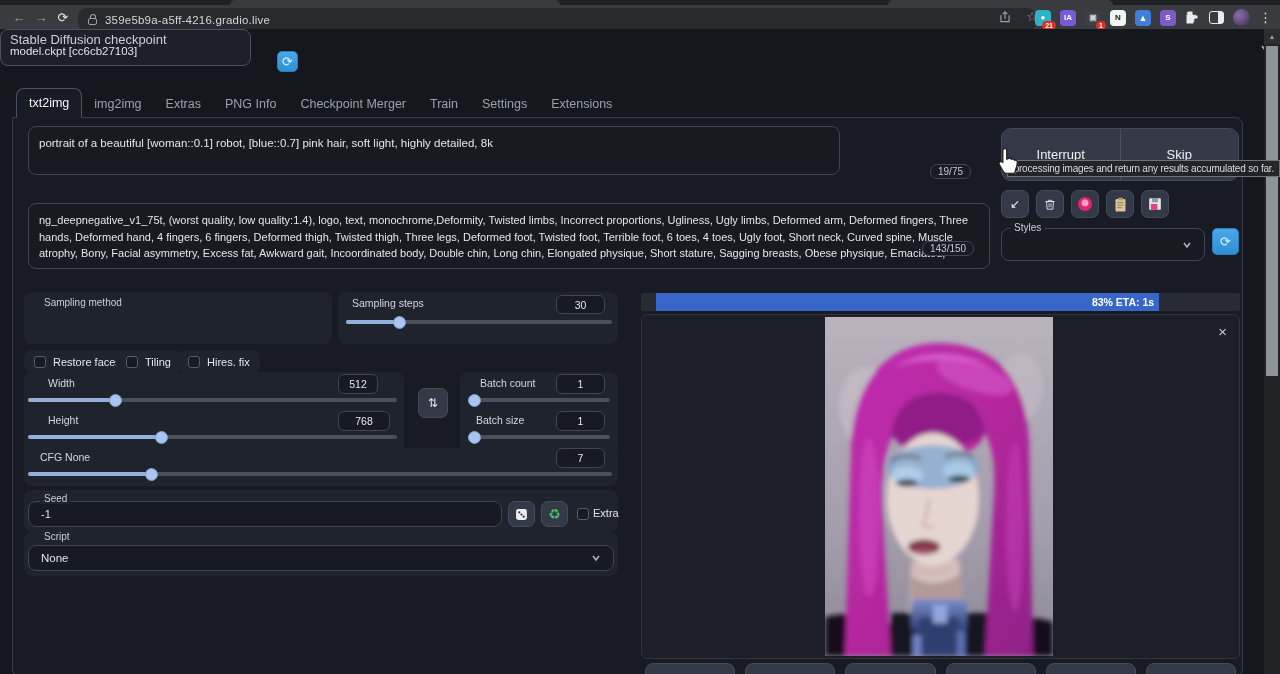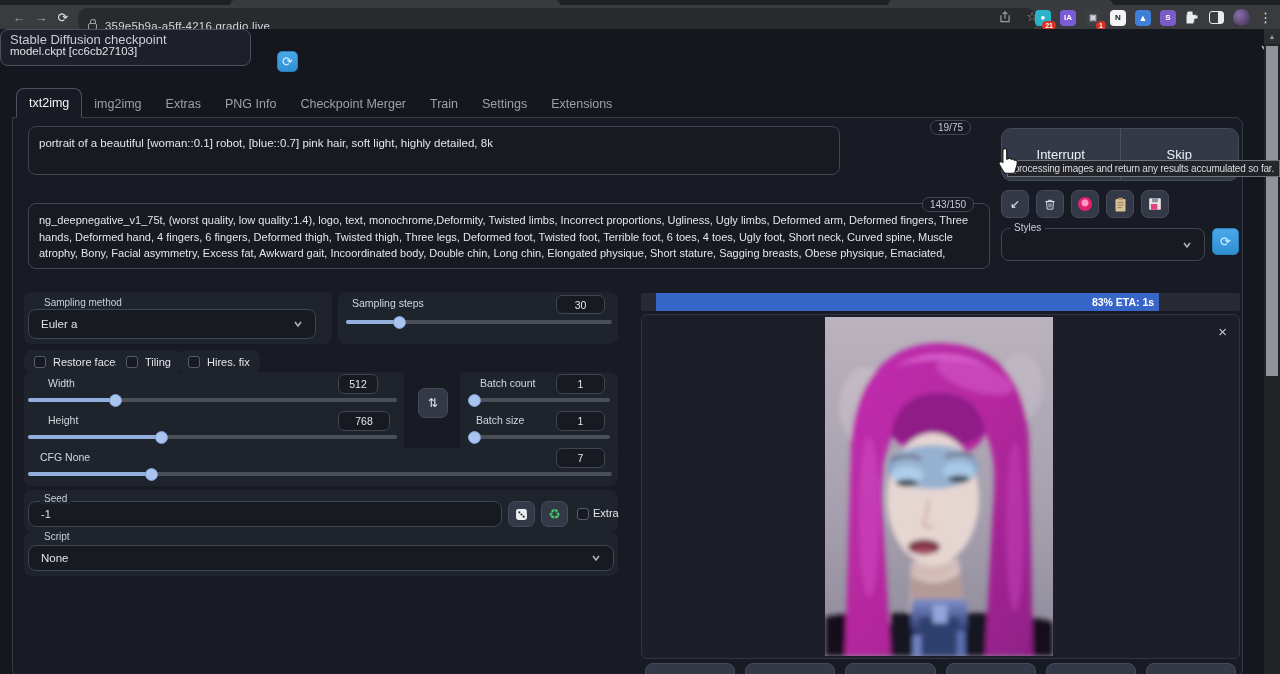--- a/index.html
+++ b/index.html
@@ -8,21 +8,21 @@
   #screen {
     position:relative; width:1280px; height:674px; overflow:hidden;
     background:#15171e; color:#e8eaf0;
   }
   
   .tabstrip { position:absolute; left:0; top:0; width:1280px; height:5px; background:#1f2023; }
   .tabstrip .tabedge { position:absolute; top:0; height:5px; background:#383a3e; border-radius:6px 6px 0 0; }
   .toolbar { position:absolute; left:0; top:5px; width:1280px; height:24px; background:#3a3b3f; display:flex; align-items:center; }
   .navbtn { width:22px; text-align:center; font-size:13px; color:#9aa0a6; }
   .navbtn.lit { color:#dfe2e6; }
-  .urlpill { position:absolute; left:78px; top:3px; width:958px; height:18px; background:#282a2d; border-radius:9px; display:flex; align-items:flex-start; padding:12px 10px; }
+  .urlpill { position:absolute; left:78px; top:3px; width:958px; height:18px; background:#282a2d; border-radius:9px; display:flex; align-items:center; padding:12px 10px; }
   .lockicon { width:9px; height:7px; border:1.4px solid #9aa0a6; border-radius:2px; position:relative; margin-right:8px; margin-top:3px; }
   .lockicon:before { content:""; position:absolute; left:1px; top:-5px; width:4px; height:4px; border:1.4px solid #9aa0a6; border-bottom:none; border-radius:4px 4px 0 0; }
   .urltext { font-size:11.5px; color:#d3d6da; letter-spacing:.2px; }
   .omni-icons { position:absolute; right:242px; top:5px; display:flex; gap:14px; }
   .ext-icons { position:absolute; right:8px; top:4px; display:flex; gap:9px; align-items:center; }
   .extbox { position:relative; width:16px; height:16px; border-radius:4px; display:flex; align-items:center; justify-content:center; font-size:8px; font-weight:bold; }
   .badge { position:absolute; right:-5px; bottom:-4px; background:#d93025; color:#fff; font-size:7px; font-weight:bold; border-radius:6px; padding:0 3px; line-height:9px; }
   
   .app { position:absolute; left:0; top:29px; width:1280px; height:645px; background:#15171e; }
   .blocklabel { position:absolute; font-size:10px; color:#c9ced6; background:#181b23; padding:0 4px; z-index:3; }
@@ -34,21 +34,21 @@
   .cp-label { position:absolute; left:10px; top:3px; font-size:13px; color:#c9ced6; }
   .cp-value { position:absolute; left:10px; top:16px; font-size:11.5px; color:#dfe2e8; }
   .bluebtn { position:absolute; background:linear-gradient(#4aa8e8,#2f8fd4); border:1px solid #2a7fbf; border-radius:5px; color:#d9f5ff; display:flex; align-items:center; justify-content:center; font-size:13px; }
   
   .tabs { position:absolute; left:16px; top:59px; display:flex; align-items:flex-end; height:30px; }
   .tab { font-size:12.5px; color:#9aa0ab; padding:7px 12px; }
   .tab.active { color:#f3f4f6; border:1px solid #4a5160; border-bottom:1px solid #181b23; border-radius:8px 8px 0 0; background:#181b23; position:relative; z-index:2; }
   .mainpanel { position:absolute; left:12px; top:88px; width:1231px; height:560px; background:#181b23; border:1px solid #363c48; border-radius:0 8px 8px 8px; }
   
   .ta { position:absolute; background:#171a21; border:1px solid #3f4553; border-radius:8px; font-size:11.5px; color:#e3e6ec; line-height:1.45; padding:8px 10px; overflow:hidden; }
-  .counter { position:absolute; font-size:10px; color:#c4c9d1; background:#181b23; border:1px solid #3f4553; border-radius:7px; padding:0 7px; line-height:13px; z-index:3; }
+  .counter { position:absolute; font-size:10px; color:#c4c9d1; background:#181b23; border:1px solid #3f4553; border-radius:7px; padding:0 7px; line-height:13px; z-index:3;margin-top:44px; }
   
   .genbtns { position:absolute; left:1001px; top:99px; width:238px; height:53px; background:#343947; border:1px solid #454b59; border-radius:10px; display:flex; }
   .genbtns .half { flex:1; display:flex; align-items:center; justify-content:center; font-size:13px; color:#eef0f4; }
   .genbtns .div { width:1px; background:#4a5060; }
   .tooltip { position:absolute; left:1007px; top:131px; width:273px; height:17px; background:rgba(33,34,38,.96); border:1px solid #6f7379; font-size:10px; color:#d9dbdf; line-height:15px; white-space:nowrap; overflow:hidden; text-align:right; padding:0 5px; z-index:6; letter-spacing:-.2px; }
   .iconrow { position:absolute; left:1001px; top:161px; display:flex; gap:7px; }
   .iconbtn { width:28px; height:28px; background:#343947; border:1px solid #454b59; border-radius:7px; display:flex; align-items:center; justify-content:center; color:#e7eaef; font-size:12px; }
   .pinkdot { width:14px; height:14px; border-radius:50%; background:radial-gradient(circle at 50% 42%, #ff9bc8 0 3px, #e0246e 4px); }
   
   .track { position:absolute; height:4px; background:#4b4f58; border-radius:2px; }
@@ -196,26 +196,20 @@
     <div class="ddown" style="left:1001px;top:199px;width:204px;height:33px">
       <span></span>
       <svg class="chev">
           <polyline points="2,3 5,7 8,3"></polyline>
         </svg>
     </div>
     <div class="bluebtn" style="left:1212px;top:199px;width:27px;height:27px">⟳</div>
 
     <div class="grouppanel" style="left:24px;top:263px;width:308px;height:52px"></div>
     <div class="blocklabel" style="left:40px;top:268px;background:#1f232c">Sampling method</div>
-    <div class="ddown" style="left:28px;top:280px;width:288px;height:30px">
-      <span>Euler a</span>
-      <svg class="chev">
-          <polyline points="2,3 5,7 8,3"></polyline>
-        </svg>
-    </div>
 
     <div class="grouppanel" style="left:338px;top:263px;width:280px;height:52px"></div>
     <div class="slabel" style="left:352px;top:268px">Sampling steps</div>
     <div class="numbox" style="left:556px;top:266px;width:49px;height:19px;line-height:18px">30</div>
     <div class="track" style="left:346px;top:291px;width:266px">
         <div class="fill" style="width:20%"></div>
         <div class="knob" style="left:20%"></div>
       </div>
 
     <div class="cbgroup" style="left:24px;top:321px">

